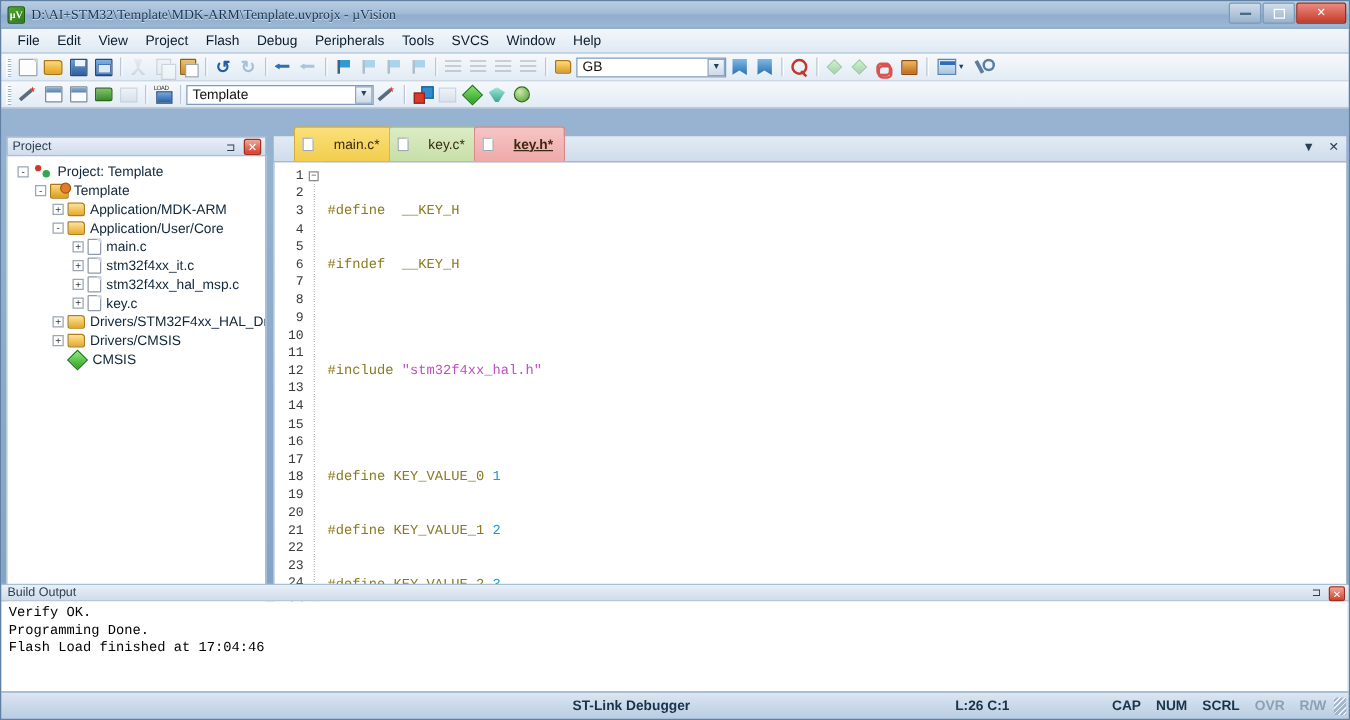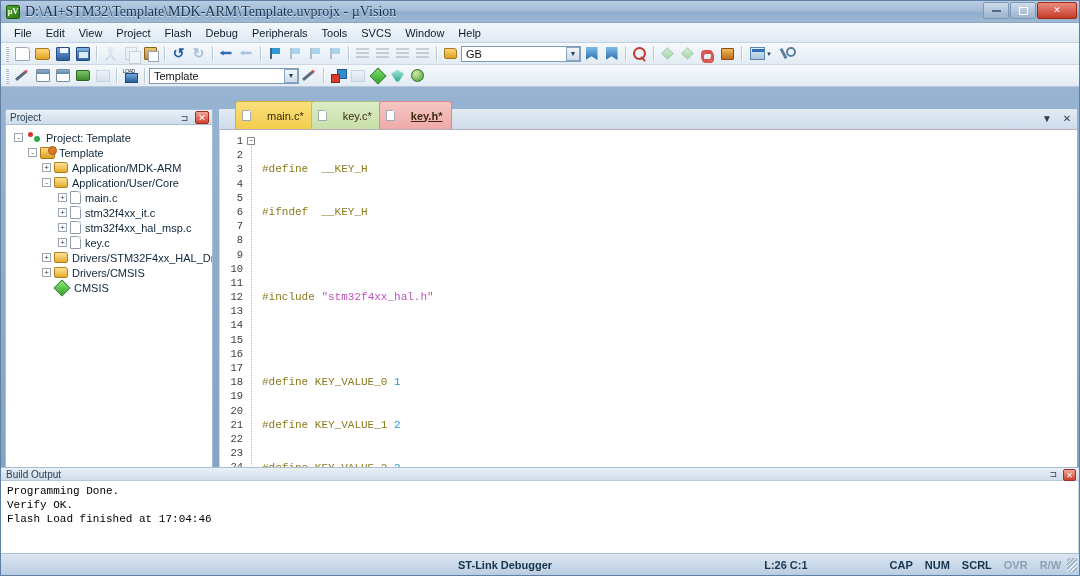--- a/index.html
+++ b/index.html
@@ -30,21 +30,21 @@
     font-family: Liberation Serif, serif;
   }
   .app-icon {
     width: 14px; height: 14px; margin-right: 5px;
     background: linear-gradient(135deg,#4fa82e,#2f7a18);
     border: 1px solid #1f5a10; border-radius: 2px;
     display:flex;align-items:center;justify-content:center;
     color:#fff;font-size:8px;font-weight:bold;line-height:1;
   }
   .title-text {
-    font-size: 14px; color: #17344f;
+    font-size: 11px; color: #17344f;
     text-shadow: 0 1px 0 rgba(255,255,255,.7);
     white-space: nowrap;
   }
   .wincontrols { position:absolute; right:2px; top:1px; display:flex; gap:1px; }
   .wbtn {
     width: 26px; height: 17px;
     border: 1px solid #7b99b8;
     border-radius: 2px;
     background: linear-gradient(180deg,#cfdcea,#9ab3cd);
     display:flex;align-items:center;justify-content:center;
@@ -716,21 +716,21 @@
       </div>
     </div>
   </div>
 
   <div class="buildpanel">
     <div class="bhead">
       <span>Build Output</span>
       <span class="pin">⊐</span>
       <span class="pclose">✕</span>
     </div>
-    <div class="boutput"><div>Programming Done.</div><div>Verify OK.</div><div>Flash Load finished at 17:04:46</div></div>
+    <div class="boutput"><div>Verify OK.</div><div>Programming Done.</div><div>Flash Load finished at 17:04:46</div></div>
   </div>
 
   <div class="statusbar">
     <div class="sb-cell" style="width:630px"></div>
     <div class="sb-cell">ST-Link Debugger</div>
     <div class="sb-cell" style="margin-left:200px">L:26 C:1</div>
     <div class="sb-cell" style="margin-left:70px">CAP</div>
     <div class="sb-cell">NUM</div>
     <div class="sb-cell">SCRL</div>
     <div class="sb-cell sb-dim">OVR</div>

